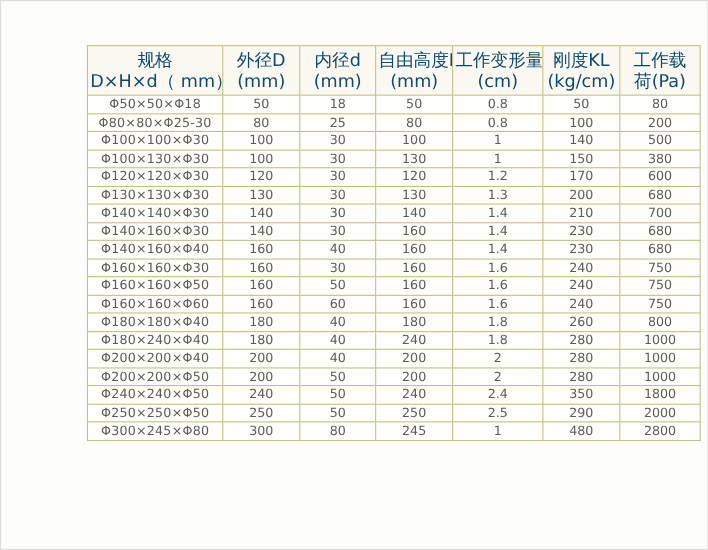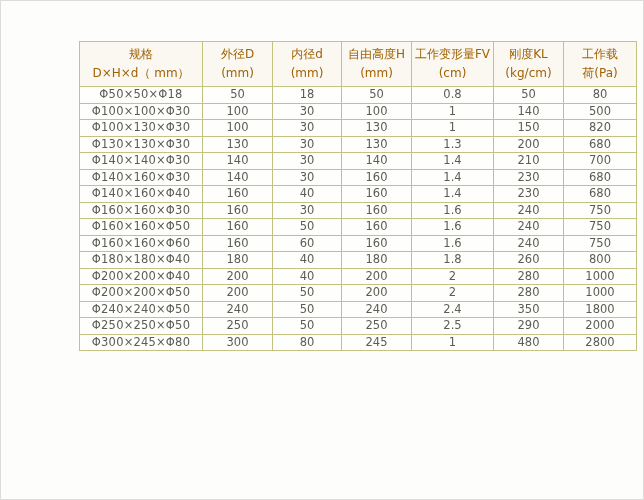--- a/index.html
+++ b/index.html
@@ -28,25 +28,25 @@
     border:1px solid #c2c282;
     text-align:center;
     vertical-align:middle;
     color:#59594f;
     padding:0 2px;
     overflow:hidden;
     white-space:nowrap;
   }
   table.spec th{
     font-weight:normal;
-    font-size:12px;
+    font-size:16px;
     line-height:19px;
     height:44px;
     background:#faf8f0;
-    color:#a16207;
+    color:#0c4a6e;
   }
   table.spec td{
     font-size:11.5px;
     height:15.5px;
     line-height:15px;
     background:#fefefc;
     color:#5c5c54;
   }
   td.speccol{letter-spacing:0.2px;}
   .c0{width:118px;}
@@ -98,36 +98,54 @@
         <tr>
           <td class="c0 speccol">Φ50×50×Φ18</td>
           <td class="c1">50</td>
           <td class="c2">18</td>
           <td class="c3">50</td>
           <td class="c4">0.8</td>
           <td class="c5">50</td>
           <td class="c6">80</td>
         </tr>
         <tr>
+          <td class="c0 speccol">Φ80×80×Φ25-30</td>
+          <td class="c1">80</td>
+          <td class="c2">25</td>
+          <td class="c3">80</td>
+          <td class="c4">0.8</td>
+          <td class="c5">100</td>
+          <td class="c6">200</td>
+        </tr>
+        <tr>
           <td class="c0 speccol">Φ100×100×Φ30</td>
           <td class="c1">100</td>
           <td class="c2">30</td>
           <td class="c3">100</td>
           <td class="c4">1</td>
           <td class="c5">140</td>
           <td class="c6">500</td>
         </tr>
         <tr>
           <td class="c0 speccol">Φ100×130×Φ30</td>
           <td class="c1">100</td>
           <td class="c2">30</td>
           <td class="c3">130</td>
           <td class="c4">1</td>
           <td class="c5">150</td>
-          <td class="c6">820</td>
+          <td class="c6">380</td>
+        </tr>
+        <tr>
+          <td class="c0 speccol">Φ120×120×Φ30</td>
+          <td class="c1">120</td>
+          <td class="c2">30</td>
+          <td class="c3">120</td>
+          <td class="c4">1.2</td>
+          <td class="c5">170</td>
+          <td class="c6">600</td>
         </tr>
         <tr>
           <td class="c0 speccol">Φ130×130×Φ30</td>
           <td class="c1">130</td>
           <td class="c2">30</td>
           <td class="c3">130</td>
           <td class="c4">1.3</td>
           <td class="c5">200</td>
           <td class="c6">680</td>
         </tr>
@@ -186,20 +204,29 @@
           <td class="c6">750</td>
         </tr>
         <tr>
           <td class="c0 speccol">Φ180×180×Φ40</td>
           <td class="c1">180</td>
           <td class="c2">40</td>
           <td class="c3">180</td>
           <td class="c4">1.8</td>
           <td class="c5">260</td>
           <td class="c6">800</td>
+        </tr>
+        <tr>
+          <td class="c0 speccol">Φ180×240×Φ40</td>
+          <td class="c1">180</td>
+          <td class="c2">40</td>
+          <td class="c3">240</td>
+          <td class="c4">1.8</td>
+          <td class="c5">280</td>
+          <td class="c6">1000</td>
         </tr>
         <tr>
           <td class="c0 speccol">Φ200×200×Φ40</td>
           <td class="c1">200</td>
           <td class="c2">40</td>
           <td class="c3">200</td>
           <td class="c4">2</td>
           <td class="c5">280</td>
           <td class="c6">1000</td>
         </tr>

